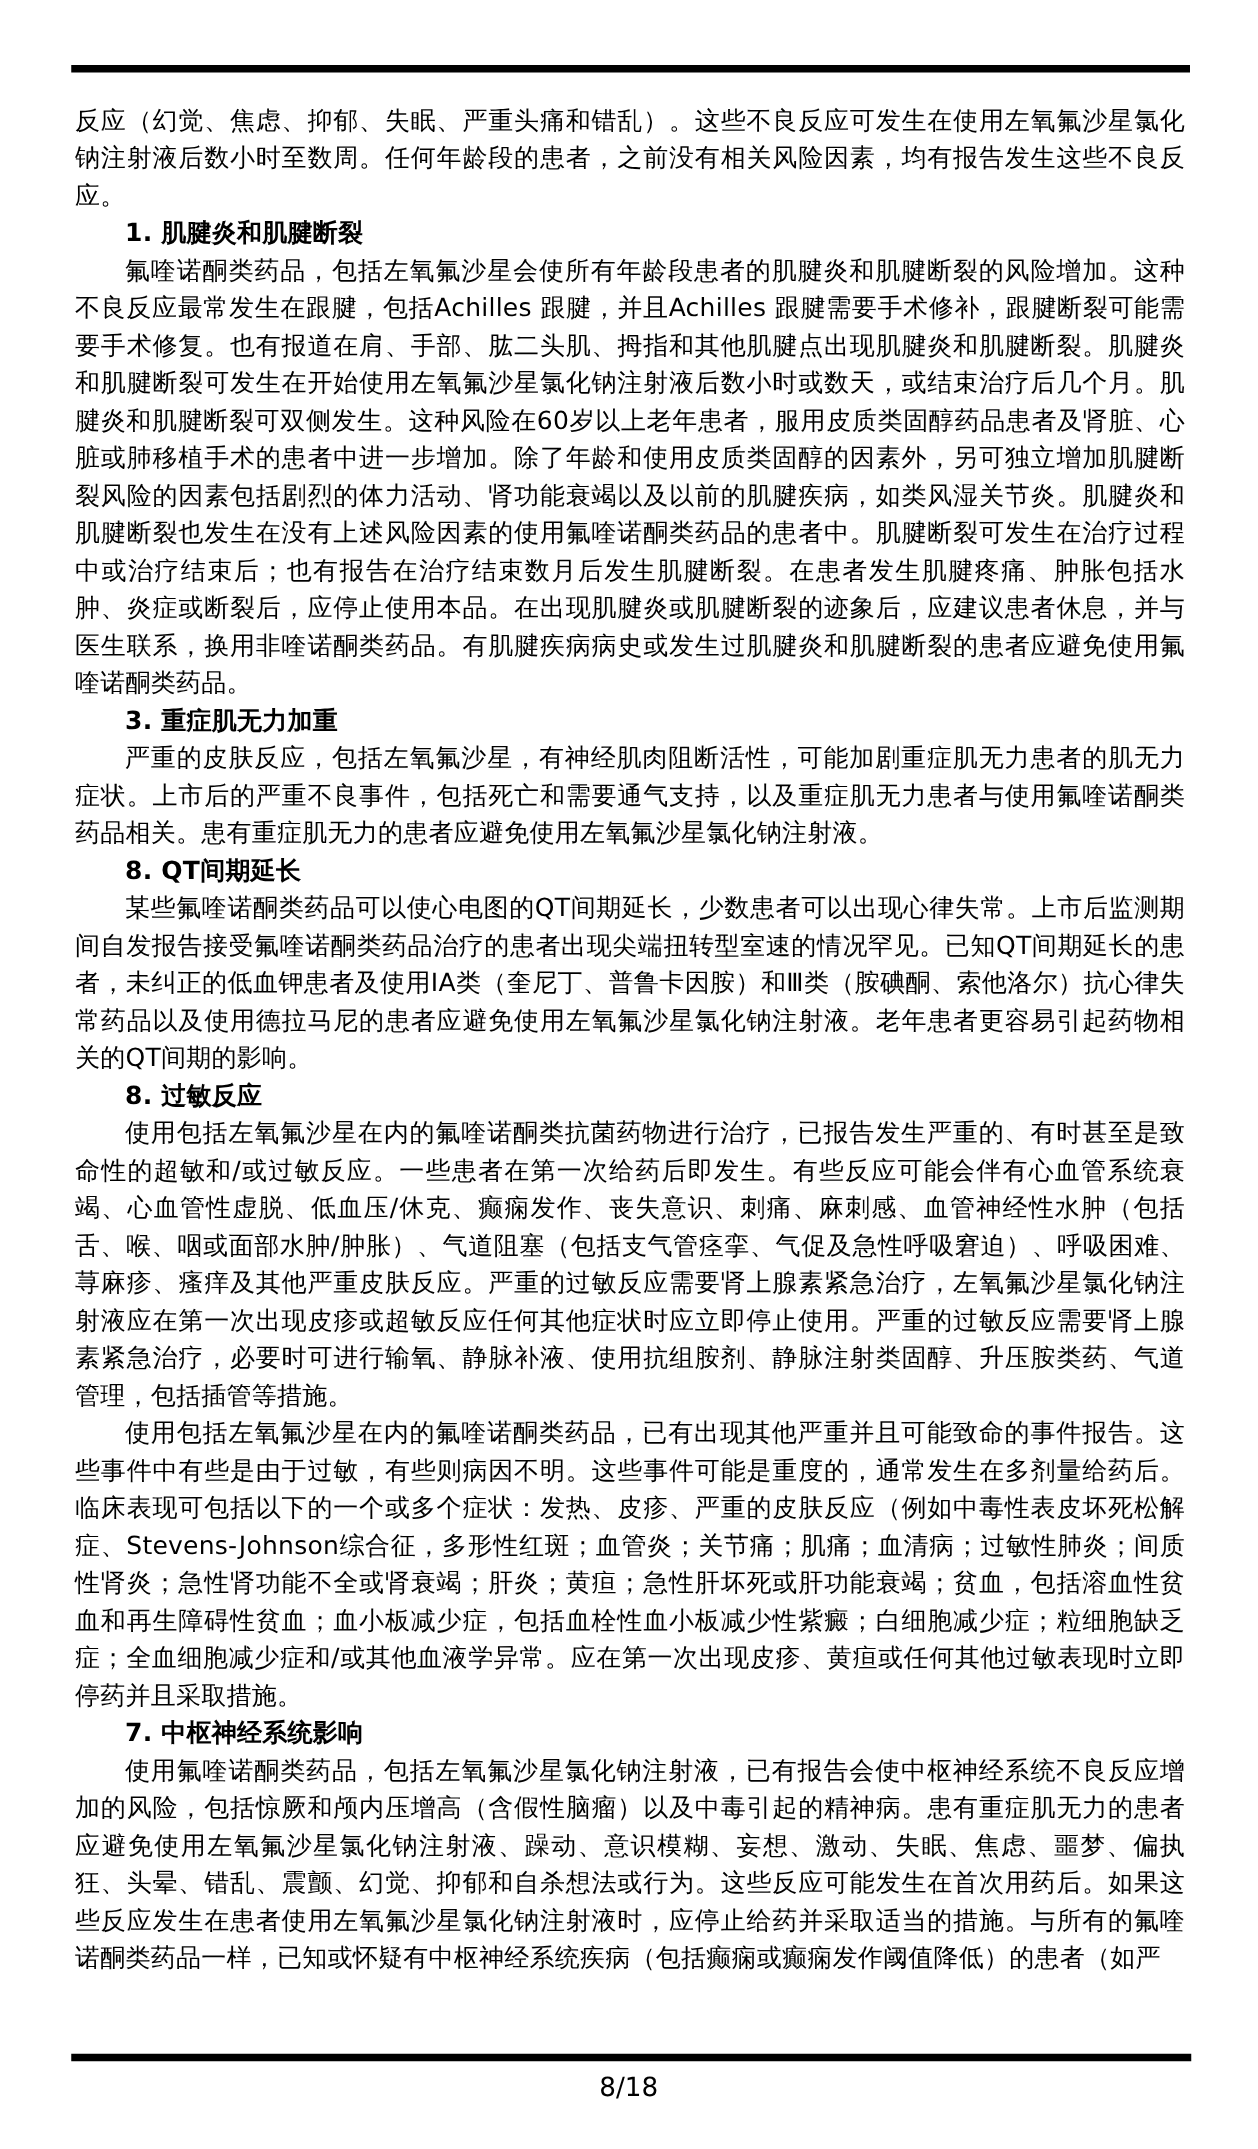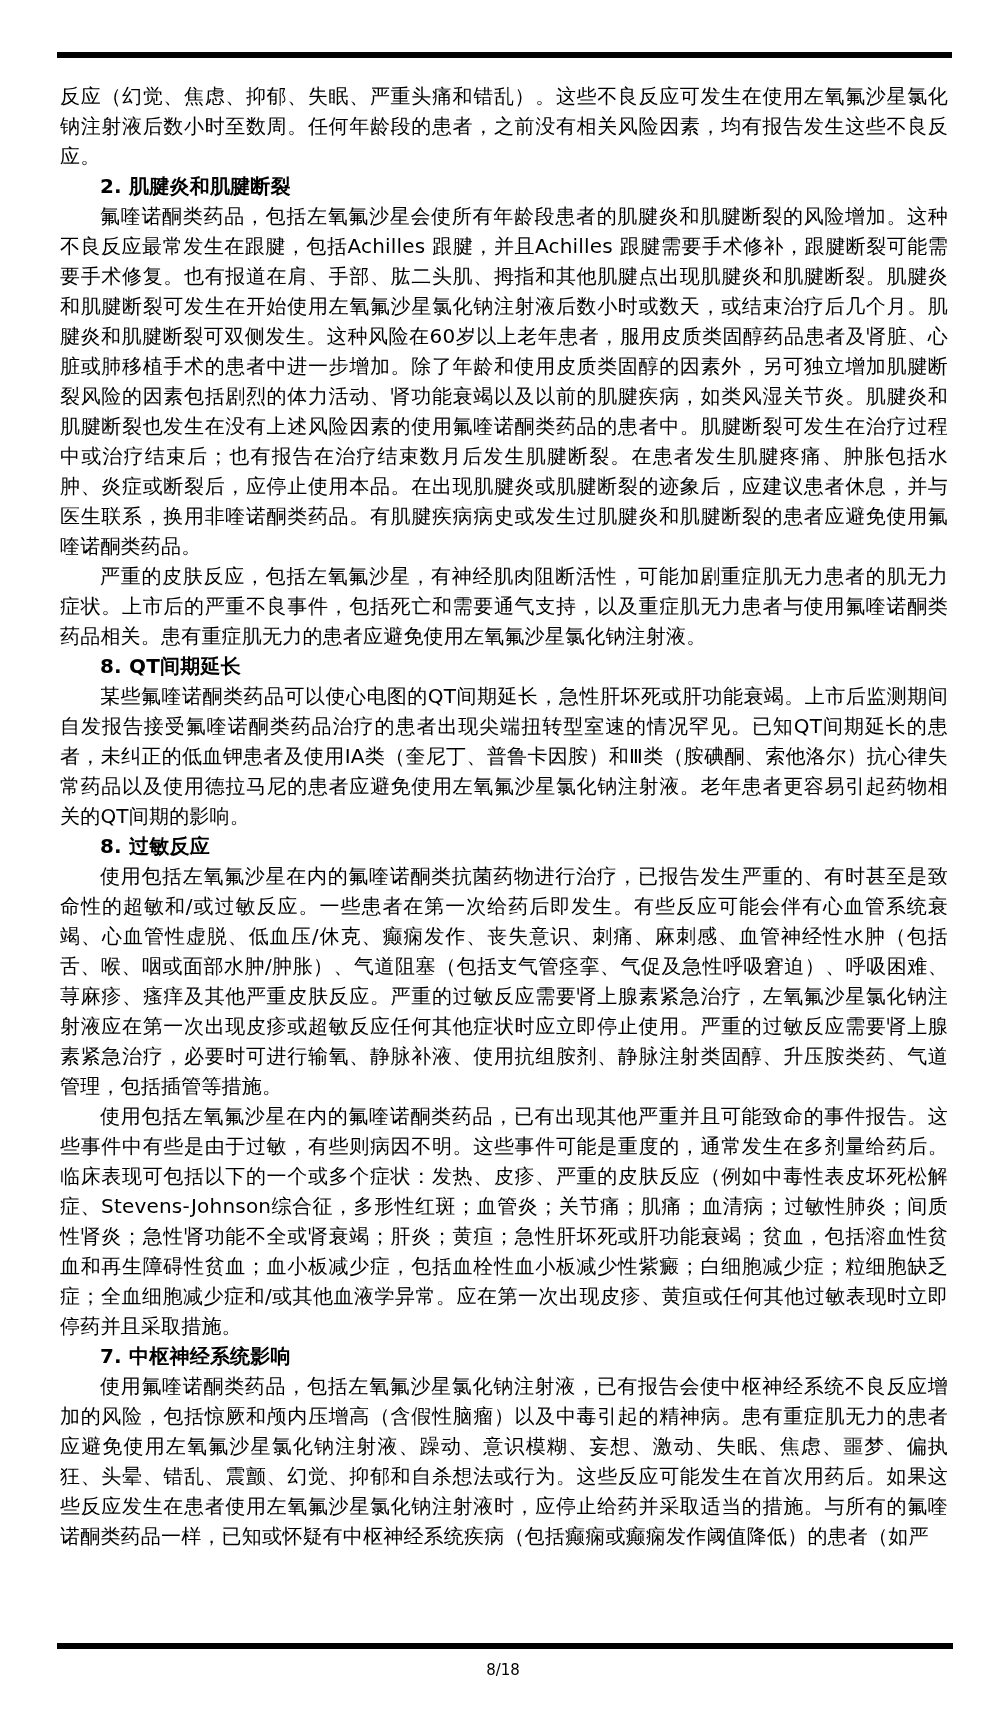--- a/index.html
+++ b/index.html
@@ -54,39 +54,40 @@
     text-indent: 2em;
     font-weight: bold;
     text-align: left;
   }
   .footer {
     position: absolute;
     left: 0;
     top: 1657px;
     width: 100%;
     text-align: center;
-    font-size: 15px;
+    font-size: 21px;
     line-height: 26px;
     color: #000000;
   }
 </style>
 </head>
 <body>
 
 <div class="page">
   <div class="rule rule-top"></div>
 
   <div class="doc-body">
 
   <div class="paragraph no-indent">反应（幻觉、焦虑、抑郁、失眠、严重头痛和错乱）。这些不良反应可发生在使用左氧氟沙星氯化钠注射液后数小时至数周。任何年龄段的患者，之前没有相关风险因素，均有报告发生这些不良反应。</div>
-      <div class="heading">2. 肌腱炎和肌腱断裂</div>
+      <div class="heading">1. 肌腱炎和肌腱断裂</div>
       <div class="paragraph">氟喹诺酮类药品，包括左氧氟沙星会使所有年龄段患者的肌腱炎和肌腱断裂的风险增加。这种不良反应最常发生在跟腱，包括Achilles 跟腱，并且Achilles 跟腱需要手术修补，跟腱断裂可能需要手术修复。也有报道在肩、手部、肱二头肌、拇指和其他肌腱点出现肌腱炎和肌腱断裂。肌腱炎和肌腱断裂可发生在开始使用左氧氟沙星氯化钠注射液后数小时或数天，或结束治疗后几个月。肌腱炎和肌腱断裂可双侧发生。这种风险在60岁以上老年患者，服用皮质类固醇药品患者及肾脏、心脏或肺移植手术的患者中进一步增加。除了年龄和使用皮质类固醇的因素外，另可独立增加肌腱断裂风险的因素包括剧烈的体力活动、肾功能衰竭以及以前的肌腱疾病，如类风湿关节炎。肌腱炎和肌腱断裂也发生在没有上述风险因素的使用氟喹诺酮类药品的患者中。肌腱断裂可发生在治疗过程中或治疗结束后；也有报告在治疗结束数月后发生肌腱断裂。在患者发生肌腱疼痛、肿胀包括水肿、炎症或断裂后，应停止使用本品。在出现肌腱炎或肌腱断裂的迹象后，应建议患者休息，并与医生联系，换用非喹诺酮类药品。有肌腱疾病病史或发生过肌腱炎和肌腱断裂的患者应避免使用氟喹诺酮类药品。</div>
+      <div class="heading">3. 重症肌无力加重</div>
       <div class="paragraph">严重的皮肤反应，包括左氧氟沙星，有神经肌肉阻断活性，可能加剧重症肌无力患者的肌无力症状。上市后的严重不良事件，包括死亡和需要通气支持，以及重症肌无力患者与使用氟喹诺酮类药品相关。患有重症肌无力的患者应避免使用左氧氟沙星氯化钠注射液。</div>
       <div class="heading">8. QT间期延长</div>
-      <div class="paragraph">某些氟喹诺酮类药品可以使心电图的QT间期延长，急性肝坏死或肝功能衰竭。上市后监测期间自发报告接受氟喹诺酮类药品治疗的患者出现尖端扭转型室速的情况罕见。已知QT间期延长的患者，未纠正的低血钾患者及使用IA类（奎尼丁、普鲁卡因胺）和Ⅲ类（胺碘酮、索他洛尔）抗心律失常药品以及使用德拉马尼的患者应避免使用左氧氟沙星氯化钠注射液。老年患者更容易引起药物相关的QT间期的影响。</div>
+      <div class="paragraph">某些氟喹诺酮类药品可以使心电图的QT间期延长，少数患者可以出现心律失常。上市后监测期间自发报告接受氟喹诺酮类药品治疗的患者出现尖端扭转型室速的情况罕见。已知QT间期延长的患者，未纠正的低血钾患者及使用IA类（奎尼丁、普鲁卡因胺）和Ⅲ类（胺碘酮、索他洛尔）抗心律失常药品以及使用德拉马尼的患者应避免使用左氧氟沙星氯化钠注射液。老年患者更容易引起药物相关的QT间期的影响。</div>
       <div class="heading">8. 过敏反应</div>
       <div class="paragraph">使用包括左氧氟沙星在内的氟喹诺酮类抗菌药物进行治疗，已报告发生严重的、有时甚至是致命性的超敏和/或过敏反应。一些患者在第一次给药后即发生。有些反应可能会伴有心血管系统衰竭、心血管性虚脱、低血压/休克、癫痫发作、丧失意识、刺痛、麻刺感、血管神经性水肿（包括舌、喉、咽或面部水肿/肿胀）、气道阻塞（包括支气管痉挛、气促及急性呼吸窘迫）、呼吸困难、荨麻疹、瘙痒及其他严重皮肤反应。严重的过敏反应需要肾上腺素紧急治疗，左氧氟沙星氯化钠注射液应在第一次出现皮疹或超敏反应任何其他症状时应立即停止使用。严重的过敏反应需要肾上腺素紧急治疗，必要时可进行输氧、静脉补液、使用抗组胺剂、静脉注射类固醇、升压胺类药、气道管理，包括插管等措施。</div>
       <div class="paragraph">使用包括左氧氟沙星在内的氟喹诺酮类药品，已有出现其他严重并且可能致命的事件报告。这些事件中有些是由于过敏，有些则病因不明。这些事件可能是重度的，通常发生在多剂量给药后。临床表现可包括以下的一个或多个症状：发热、皮疹、严重的皮肤反应（例如中毒性表皮坏死松解症、Stevens-Johnson综合征，多形性红斑；血管炎；关节痛；肌痛；血清病；过敏性肺炎；间质性肾炎；急性肾功能不全或肾衰竭；肝炎；黄疸；急性肝坏死或肝功能衰竭；贫血，包括溶血性贫血和再生障碍性贫血；血小板减少症，包括血栓性血小板减少性紫癜；白细胞减少症；粒细胞缺乏症；全血细胞减少症和/或其他血液学异常。应在第一次出现皮疹、黄疸或任何其他过敏表现时立即停药并且采取措施。</div>
       <div class="heading">7. 中枢神经系统影响</div>
       <div class="paragraph">使用氟喹诺酮类药品，包括左氧氟沙星氯化钠注射液，已有报告会使中枢神经系统不良反应增加的风险，包括惊厥和颅内压增高（含假性脑瘤）以及中毒引起的精神病。患有重症肌无力的患者应避免使用左氧氟沙星氯化钠注射液、躁动、意识模糊、妄想、激动、失眠、焦虑、噩梦、偏执狂、头晕、错乱、震颤、幻觉、抑郁和自杀想法或行为。这些反应可能发生在首次用药后。如果这些反应发生在患者使用左氧氟沙星氯化钠注射液时，应停止给药并采取适当的措施。与所有的氟喹诺酮类药品一样，已知或怀疑有中枢神经系统疾病（包括癫痫或癫痫发作阈值降低）的患者（如严</div>
     </div>
 
   <div class="rule rule-bottom"></div>
 
   <div class="footer">

